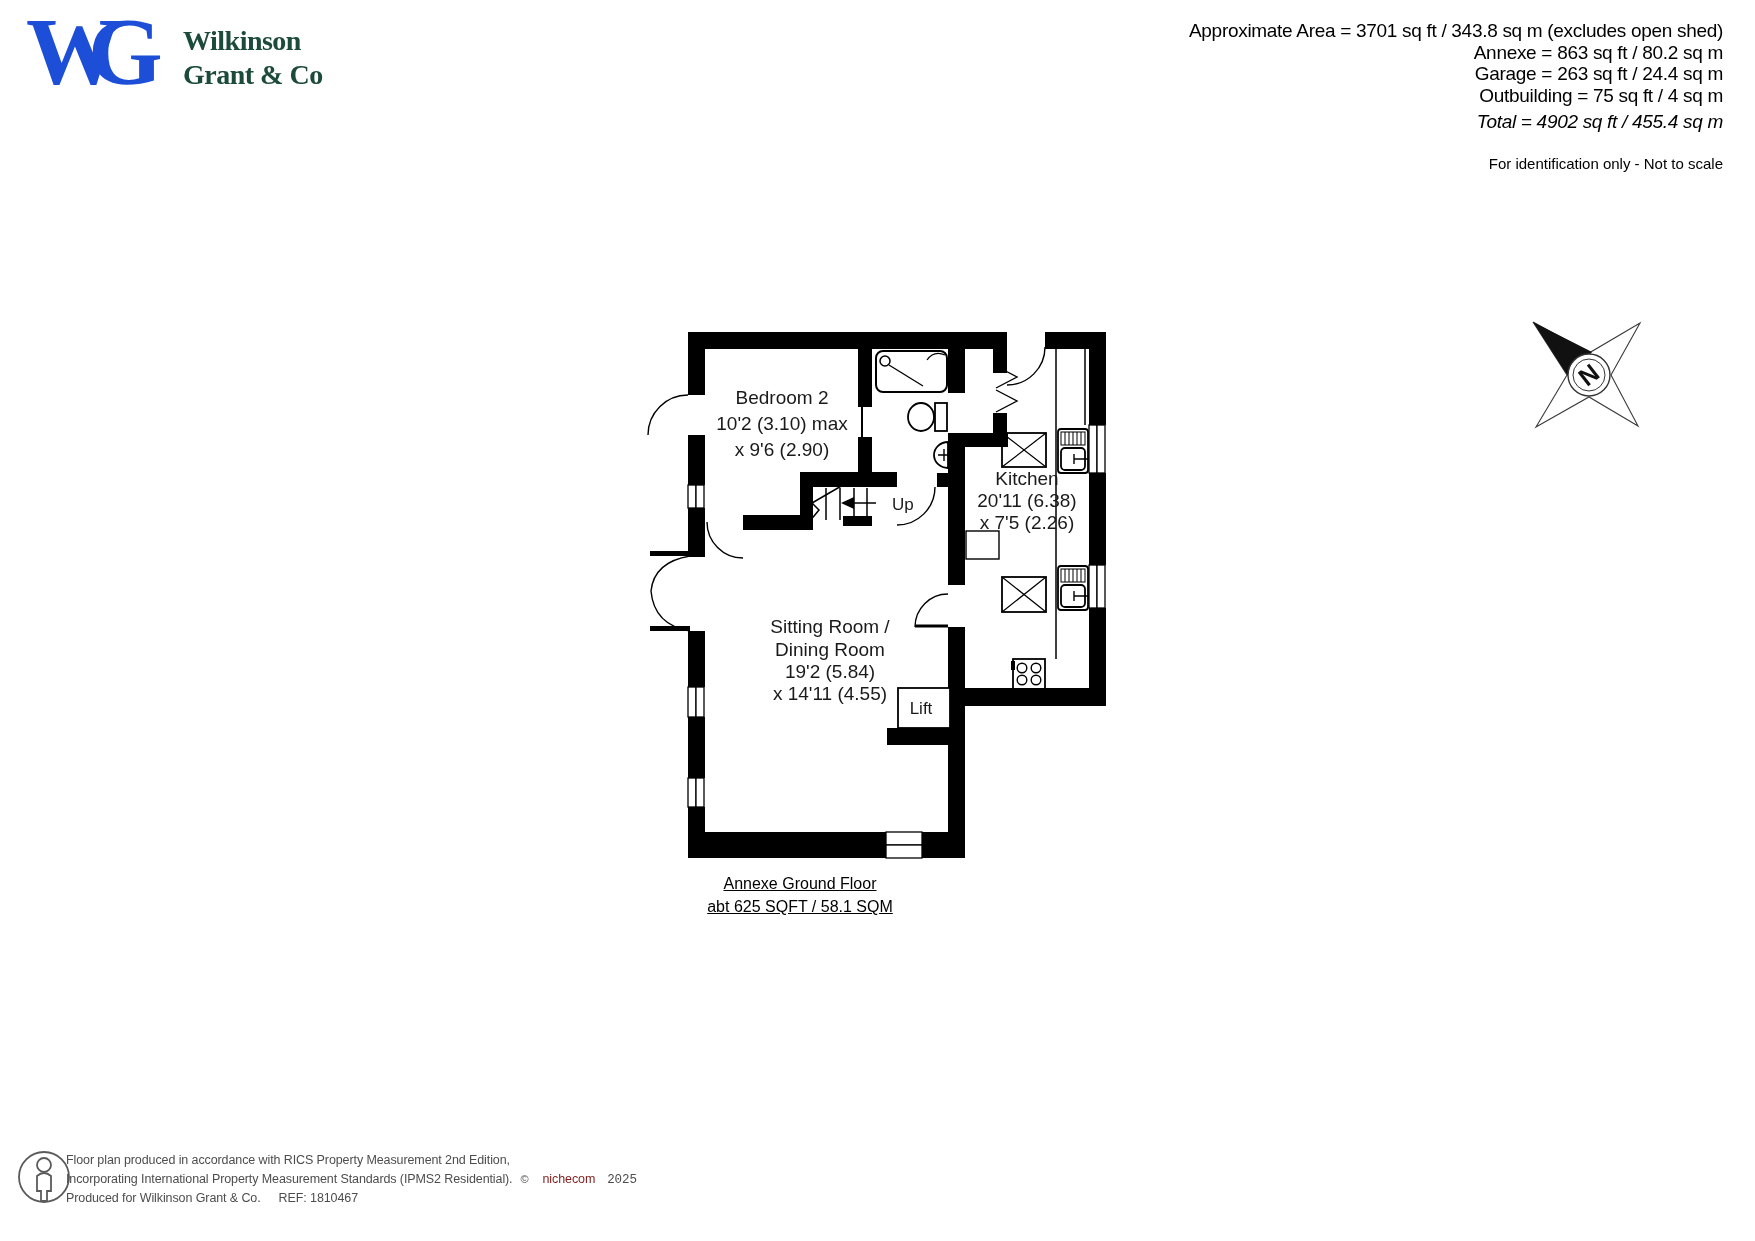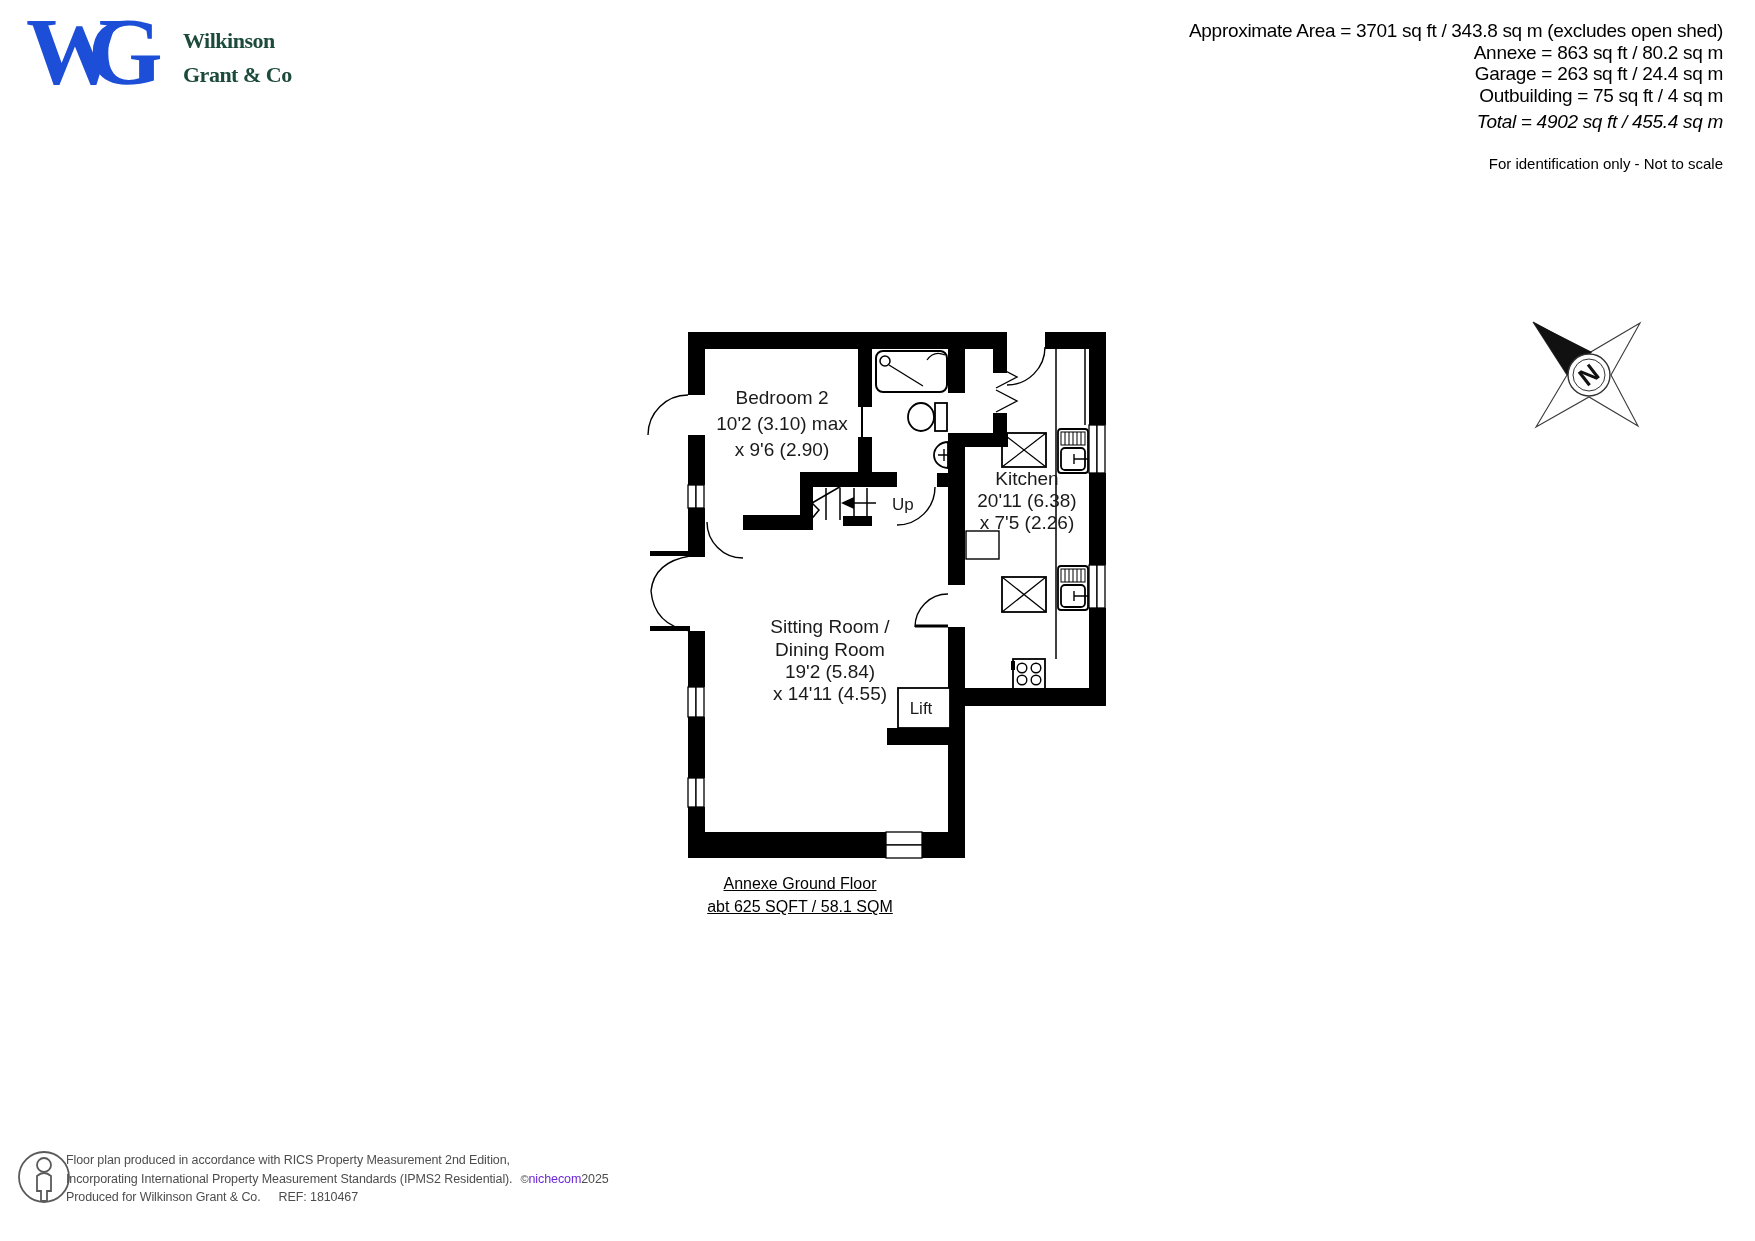--- a/index.html
+++ b/index.html
@@ -3,35 +3,35 @@
 <meta charset="utf-8">
 <style>
   html,body{margin:0;padding:0;background:#fff;}
   #page{position:relative;width:1755px;height:1241px;background:#fff;overflow:hidden;
         font-family:"Liberation Sans",sans-serif;color:#000;}
   
   #logo-monogram{position:absolute;left:26px;top:6px;font-family:"Liberation Serif",serif;
         font-weight:bold;font-size:96px;line-height:92px;letter-spacing:-4px;}
   #logo-monogram .g{margin-left:-30px;}
   #logo-name{position:absolute;left:183px;top:24px;font-family:"Liberation Serif",serif;
-        font-weight:bold;font-size:22px;line-height:34px;letter-spacing:-0.5px;}
+        font-weight:bold;font-size:28px;line-height:34px;letter-spacing:-0.5px;}
   
   #header-areas{position:absolute;top:20px;right:32px;text-align:right;
         font-size:19px;line-height:21.5px;letter-spacing:-0.3px;}
   #header-areas .total{margin-top:5px;font-style:italic;}
   #header-areas .note{margin-top:20px;font-size:15px;letter-spacing:0;}
   
   #plan-title{position:absolute;left:640px;top:872px;width:320px;text-align:center;
         font-size:16px;line-height:23px;text-decoration:underline;}
   
   #footer-text{position:absolute;left:66px;top:1151px;font-size:12.5px;line-height:18.5px;
         color:#4d4d4d;letter-spacing:-0.1px;white-space:nowrap;}
-  #footer-text .brand{color:#6d28d9;margin-left:0;}
+  #footer-text .brand{color:#7f1d1d;margin-left:14px;}
   #footer-text .copy{margin-left:8px;font-size:11px;}
-  #footer-text .year{}
+  #footer-text .year{margin-left:12px;font-family:Liberation Mono, monospace;}
   #footer-text .ref{margin-left:18px;}
   svg text{font-family:"Liberation Sans",sans-serif;}
   #plan-svg{position:absolute;left:0;top:0;}
 </style>
 </head>
 <body>
 
 <div id="page">
 
   <div id="logo-monogram" style="color: #1d4ed8;">

